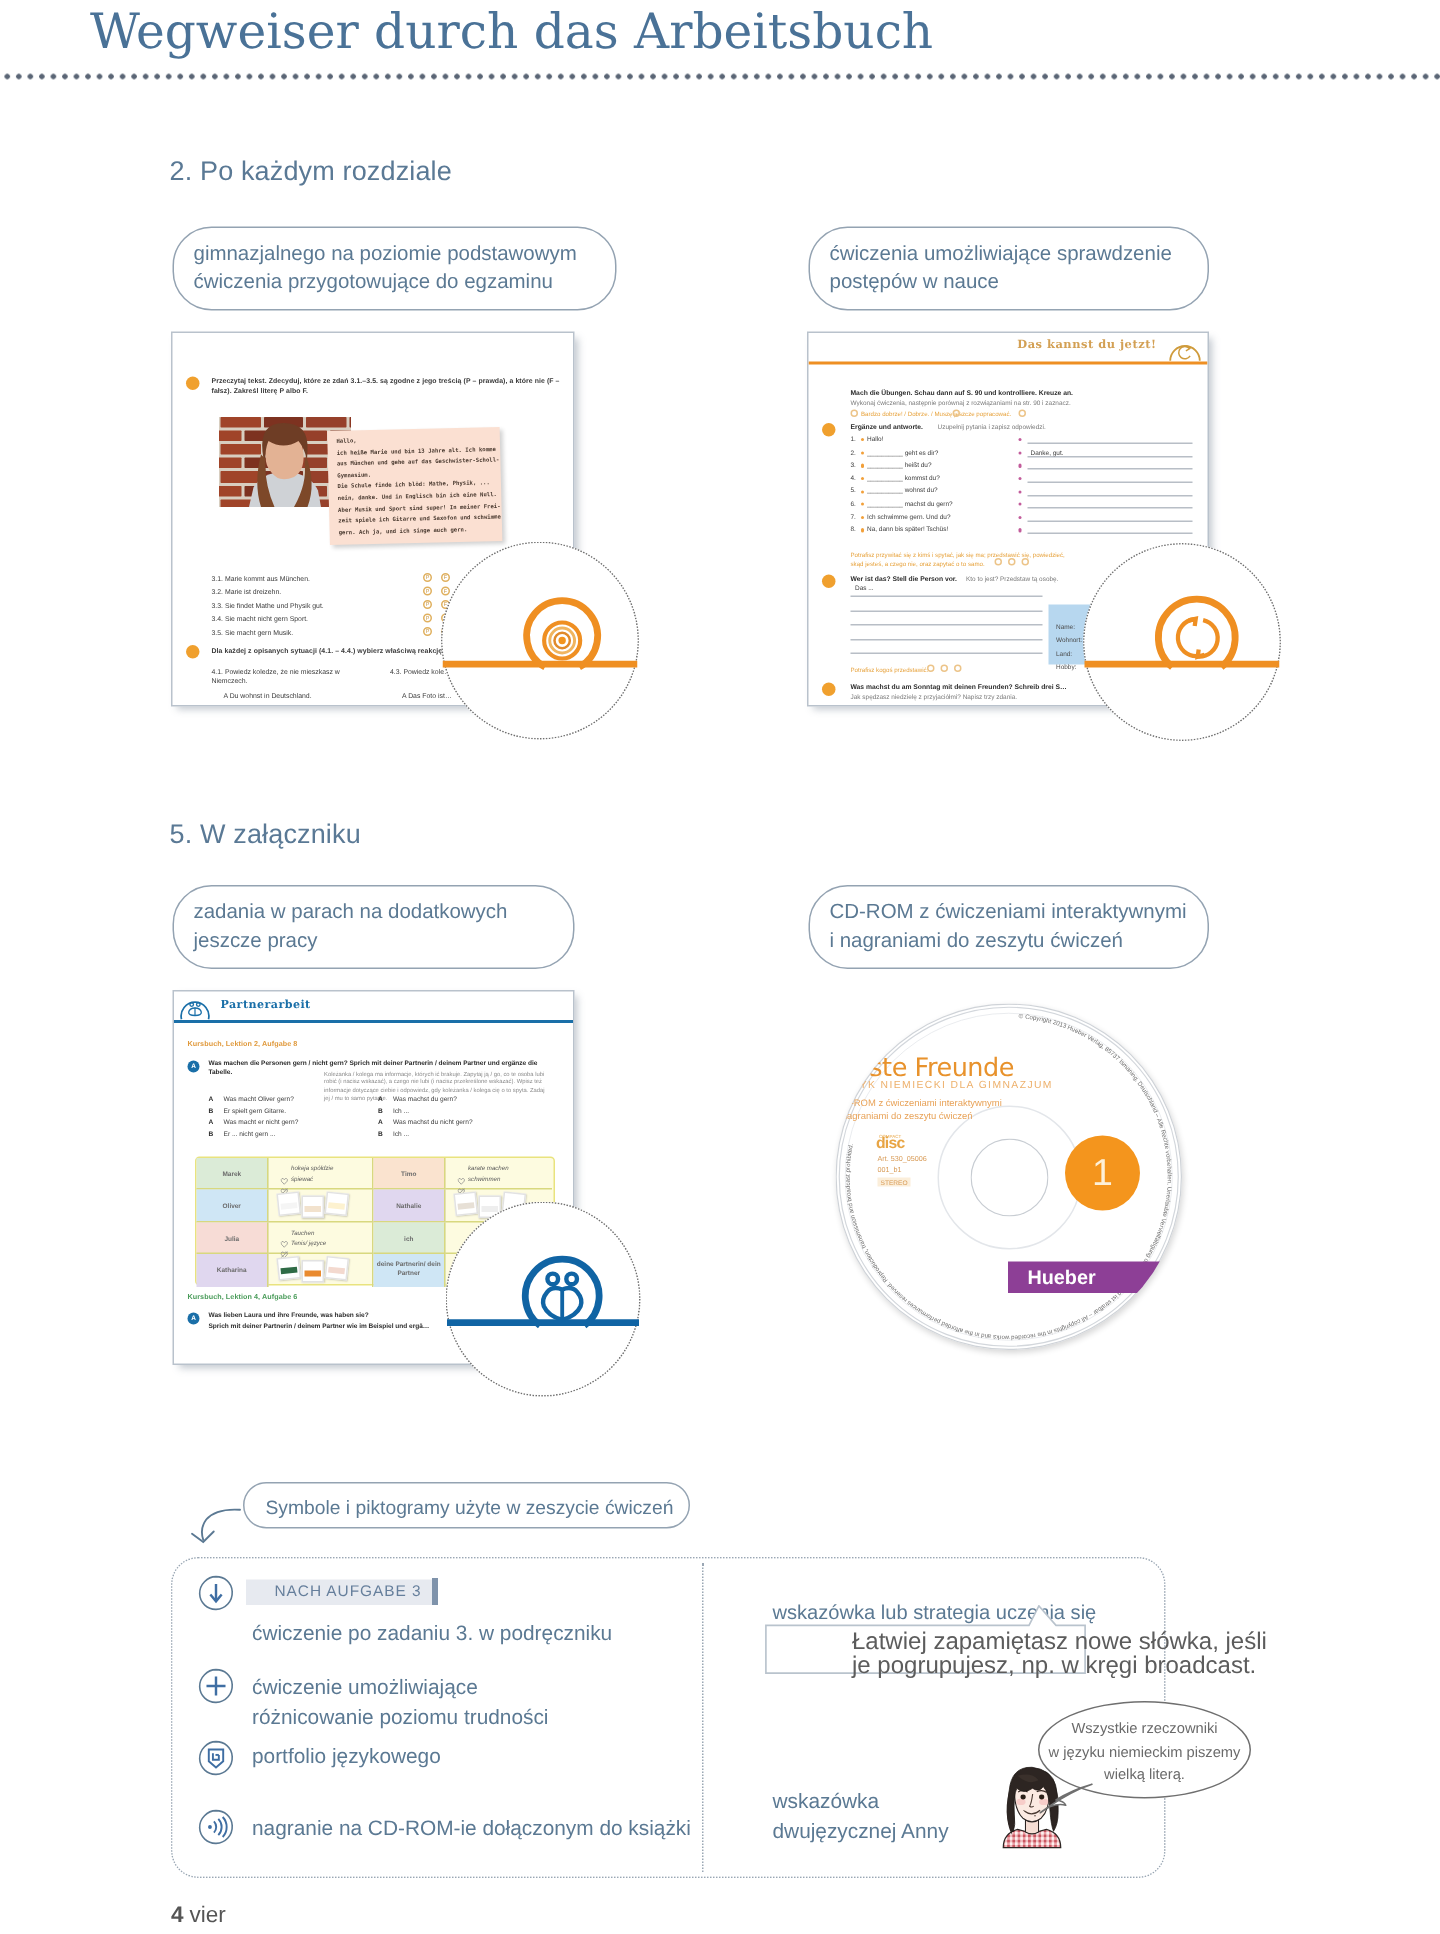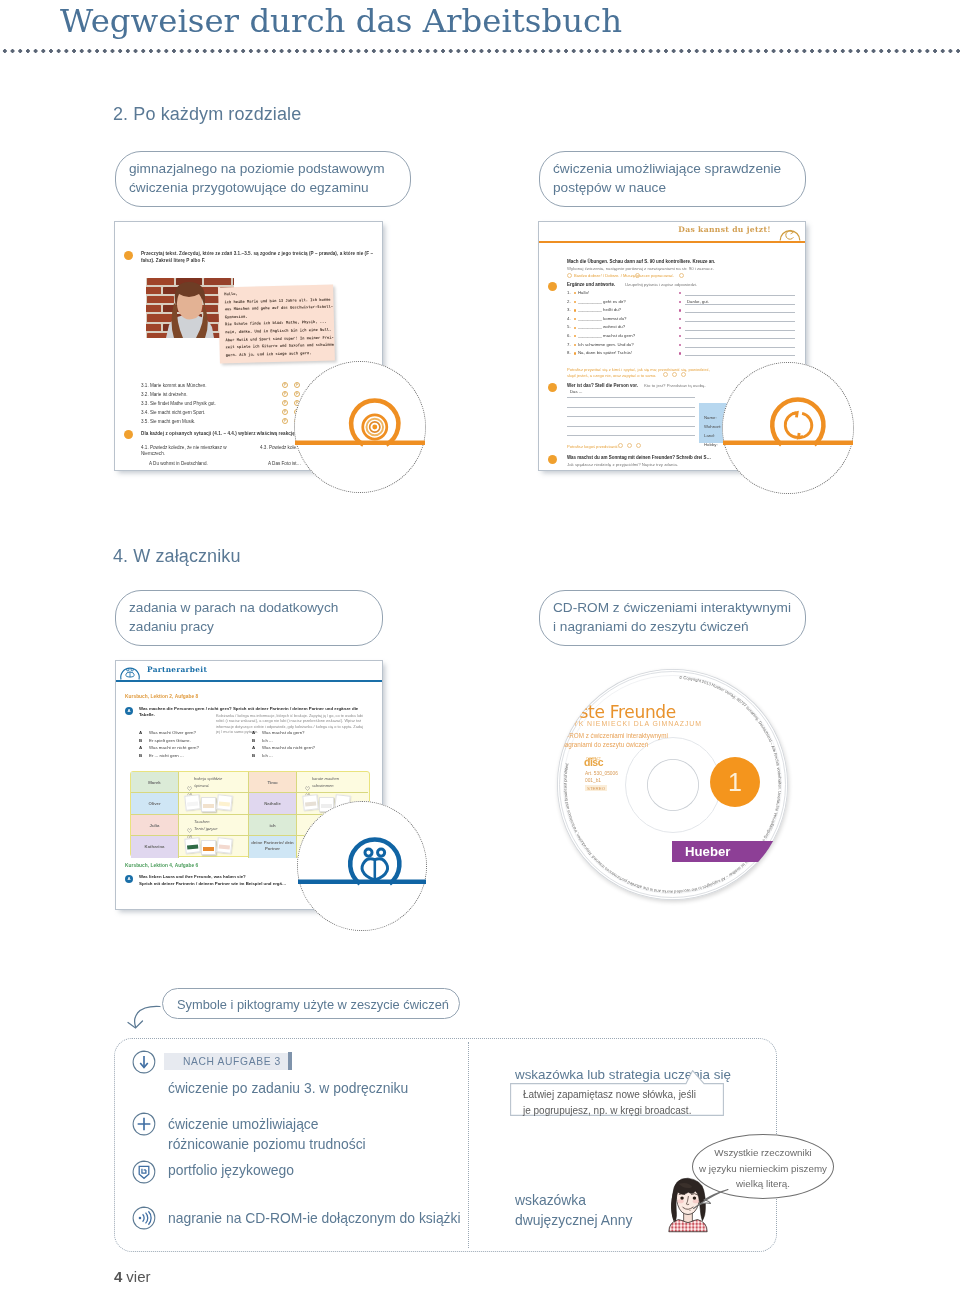--- a/index.html
+++ b/index.html
@@ -90,48 +90,48 @@
   #legend-bubble{left:162px;top:988px;width:298px;height:31px;padding:5px 14px;font-size:12.85px;line-height:21px;}
   #legend-box{position:absolute;left:114px;top:1038px;width:663px;height:214px;
       border:1.6px dotted #9aa7b4;border-radius:18px;}
   #legend-div{position:absolute;left:468px;top:1042px;width:0;height:206px;
       border-left:1.6px dotted #9aa7b4;}
   .lg-item{position:absolute;color:#5b7993;font-size:13.9px;line-height:20px;}
   .lg-ic{position:absolute;width:24px;height:24px;}
   #nach-bar{position:absolute;left:164px;top:1053px;width:124px;height:17px;background:#e7eaf0;}
   #nach-txt{position:absolute;left:183px;top:1056px;font-size:10.3px;letter-spacing:0.62px;color:#667f9c;}
   #nach-tick{position:absolute;left:288px;top:1052px;width:3.6px;height:18px;background:#7f93ab;}
-  .hint-box{position:absolute;color:#5c5c5c;font-size:10px;line-height:16px;}
+  .hint-box{position:absolute;color:#5c5c5c;font-size:16px;line-height:16px;margin-left:45px;}
   .anny-bubble{position:absolute;border:1.1px solid #6f6f6f;border-radius:50%;color:#6a6a6a;
       font-size:9.8px;line-height:15.5px;text-align:center;background:#fff;z-index:14;}
 
   
   .mag{position:absolute;border-radius:50%;background:#fff;border:1.7px dotted #6f6f6f;z-index:20;}
   .mag-in{position:absolute;left:0;top:0;width:100%;height:100%;}
 </style>
 </head>
 <body>
 
 <div class="abs" id="page-title">Wegweiser durch das Arbeitsbuch</div>
 <div class="abs" id="dotted-divider"></div>
 
 <div class="abs sec-head" style="left:113px;top:104px;">2. Po każdym rozdziale</div>
-<div class="abs sec-head" style="left:113px;top:546px;">4. W załączniku</div>
+<div class="abs sec-head" style="left:113px;top:546px;">5. W załączniku</div>
 
 <div class="bubble" style="left:115px;top:151px;width:296px;height:56px;">
   <div>gimnazjalnego na poziomie podstawowym</div>
   <div>ćwiczenia przygotowujące do egzaminu</div>
 </div>
 <div class="bubble" style="left:539px;top:151px;width:267px;height:56px;">
   <div>ćwiczenia umożliwiające sprawdzenie</div>
   <div>postępów w nauce</div>
 </div>
 <div class="bubble" style="left:115px;top:590px;width:268px;height:56px;">
   <div>zadania w parach na dodatkowych</div>
-  <div>zadaniu pracy</div>
+  <div>jeszcze pracy</div>
 </div>
 <div class="bubble" style="left:539px;top:590px;width:267px;height:56px;">
   <div>CD-ROM z ćwiczeniami interaktywnymi</div>
   <div>i nagraniami do zeszytu ćwiczeń</div>
 </div>
 
 <div class="abs preview" style="left:538px;top:221px;width:268px;height:250px;">
   <div class="pv-head">
     <span class="pv-title" style="left:auto;right:34px;">Das kannst du jetzt!</span>
     <svg class="pv-ic" style="left:auto;right:4px;" width="22" height="18" viewBox="0 0 44 36">

